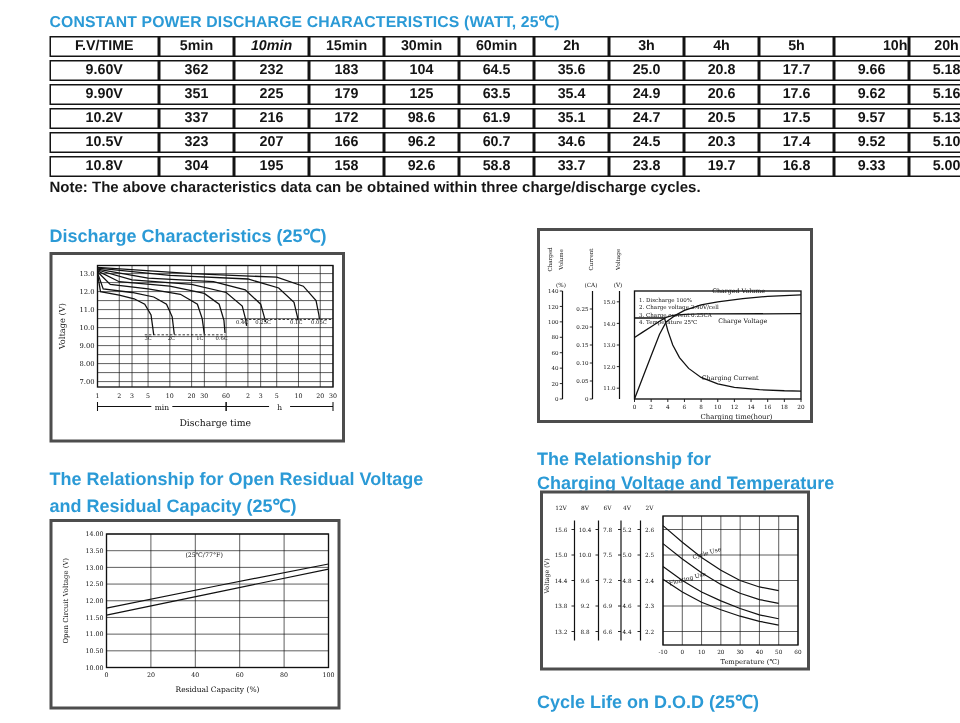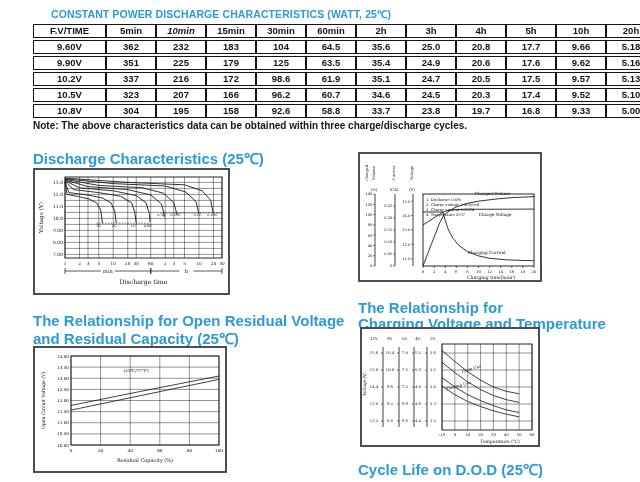--- a/index.html
+++ b/index.html
@@ -1,21 +1,21 @@
 <!DOCTYPE html>
 <html><head>
 <meta charset="utf-8">
 <style>
   html,body{margin:0;padding:0;background:#fff;}
   .page{position:relative;width:640px;height:482px;background:#ffffff;overflow:hidden;
         font-family:"Liberation Sans",sans-serif;color:#111;}
   .blue{color:#2b9ad6;font-weight:bold;}
-  .main-title{position:absolute;left:33px;top:7px;font-size:10.5px;letter-spacing:0.1px;margin-left:18px;}
+  .main-title{position:absolute;left:33px;top:7px;font-size:10.5px;letter-spacing:0.1px;}
   .note{position:absolute;left:33px;top:120px;font-size:10px;font-weight:bold;color:#161616;}
-  .sec-title{position:absolute;font-size:15px;}
+  .sec-title{position:absolute;font-size:12px;}
   table.ptable{position:absolute;left:33px;top:22px;width:601px;border-collapse:separate;border-spacing:0 2px;table-layout:fixed;}
   table.ptable th,table.ptable td{border:1px solid #141414;text-align:center;vertical-align:middle;
         font-size:9.5px;font-weight:bold;padding:0;height:12px;line-height:12px;background:#fff;color:#141414;}
   .frame{position:absolute;border:2px solid #4d4d4d;background:#fff;}
   svg text{font-family:"DejaVu Serif",serif;fill:#111;}
   svg{display:block;}
 </style>
 </head>
 <body>
 
@@ -29,21 +29,21 @@
           <th style="width: 71px; margin-left: 28px;">F.V/TIME</th>
           <th style="width: 48px;">5min</th>
           <th style="width: 48px; font-style: italic;">10min</th>
           <th style="width: 48px;">15min</th>
           <th style="width: 48px;">30min</th>
           <th style="width: 48px; margin-top: 28px;">60min</th>
           <th style="width: 48px;">2h</th>
           <th style="width: 48px;">3h</th>
           <th style="width: 48px;">4h</th>
           <th style="width: 48px;">5h</th>
-          <th style="width: 48px;">10h</th>
+          <th style="width: 48px; text-align: right;">10h</th>
           <th style="width: 48px;">20h</th>
         </tr>
       </thead>
     <tbody id="tbod">
         <tr>
           <td>9.60V</td>
           <td>362</td>
           <td>232</td>
           <td>183</td>
           <td>104</td>

